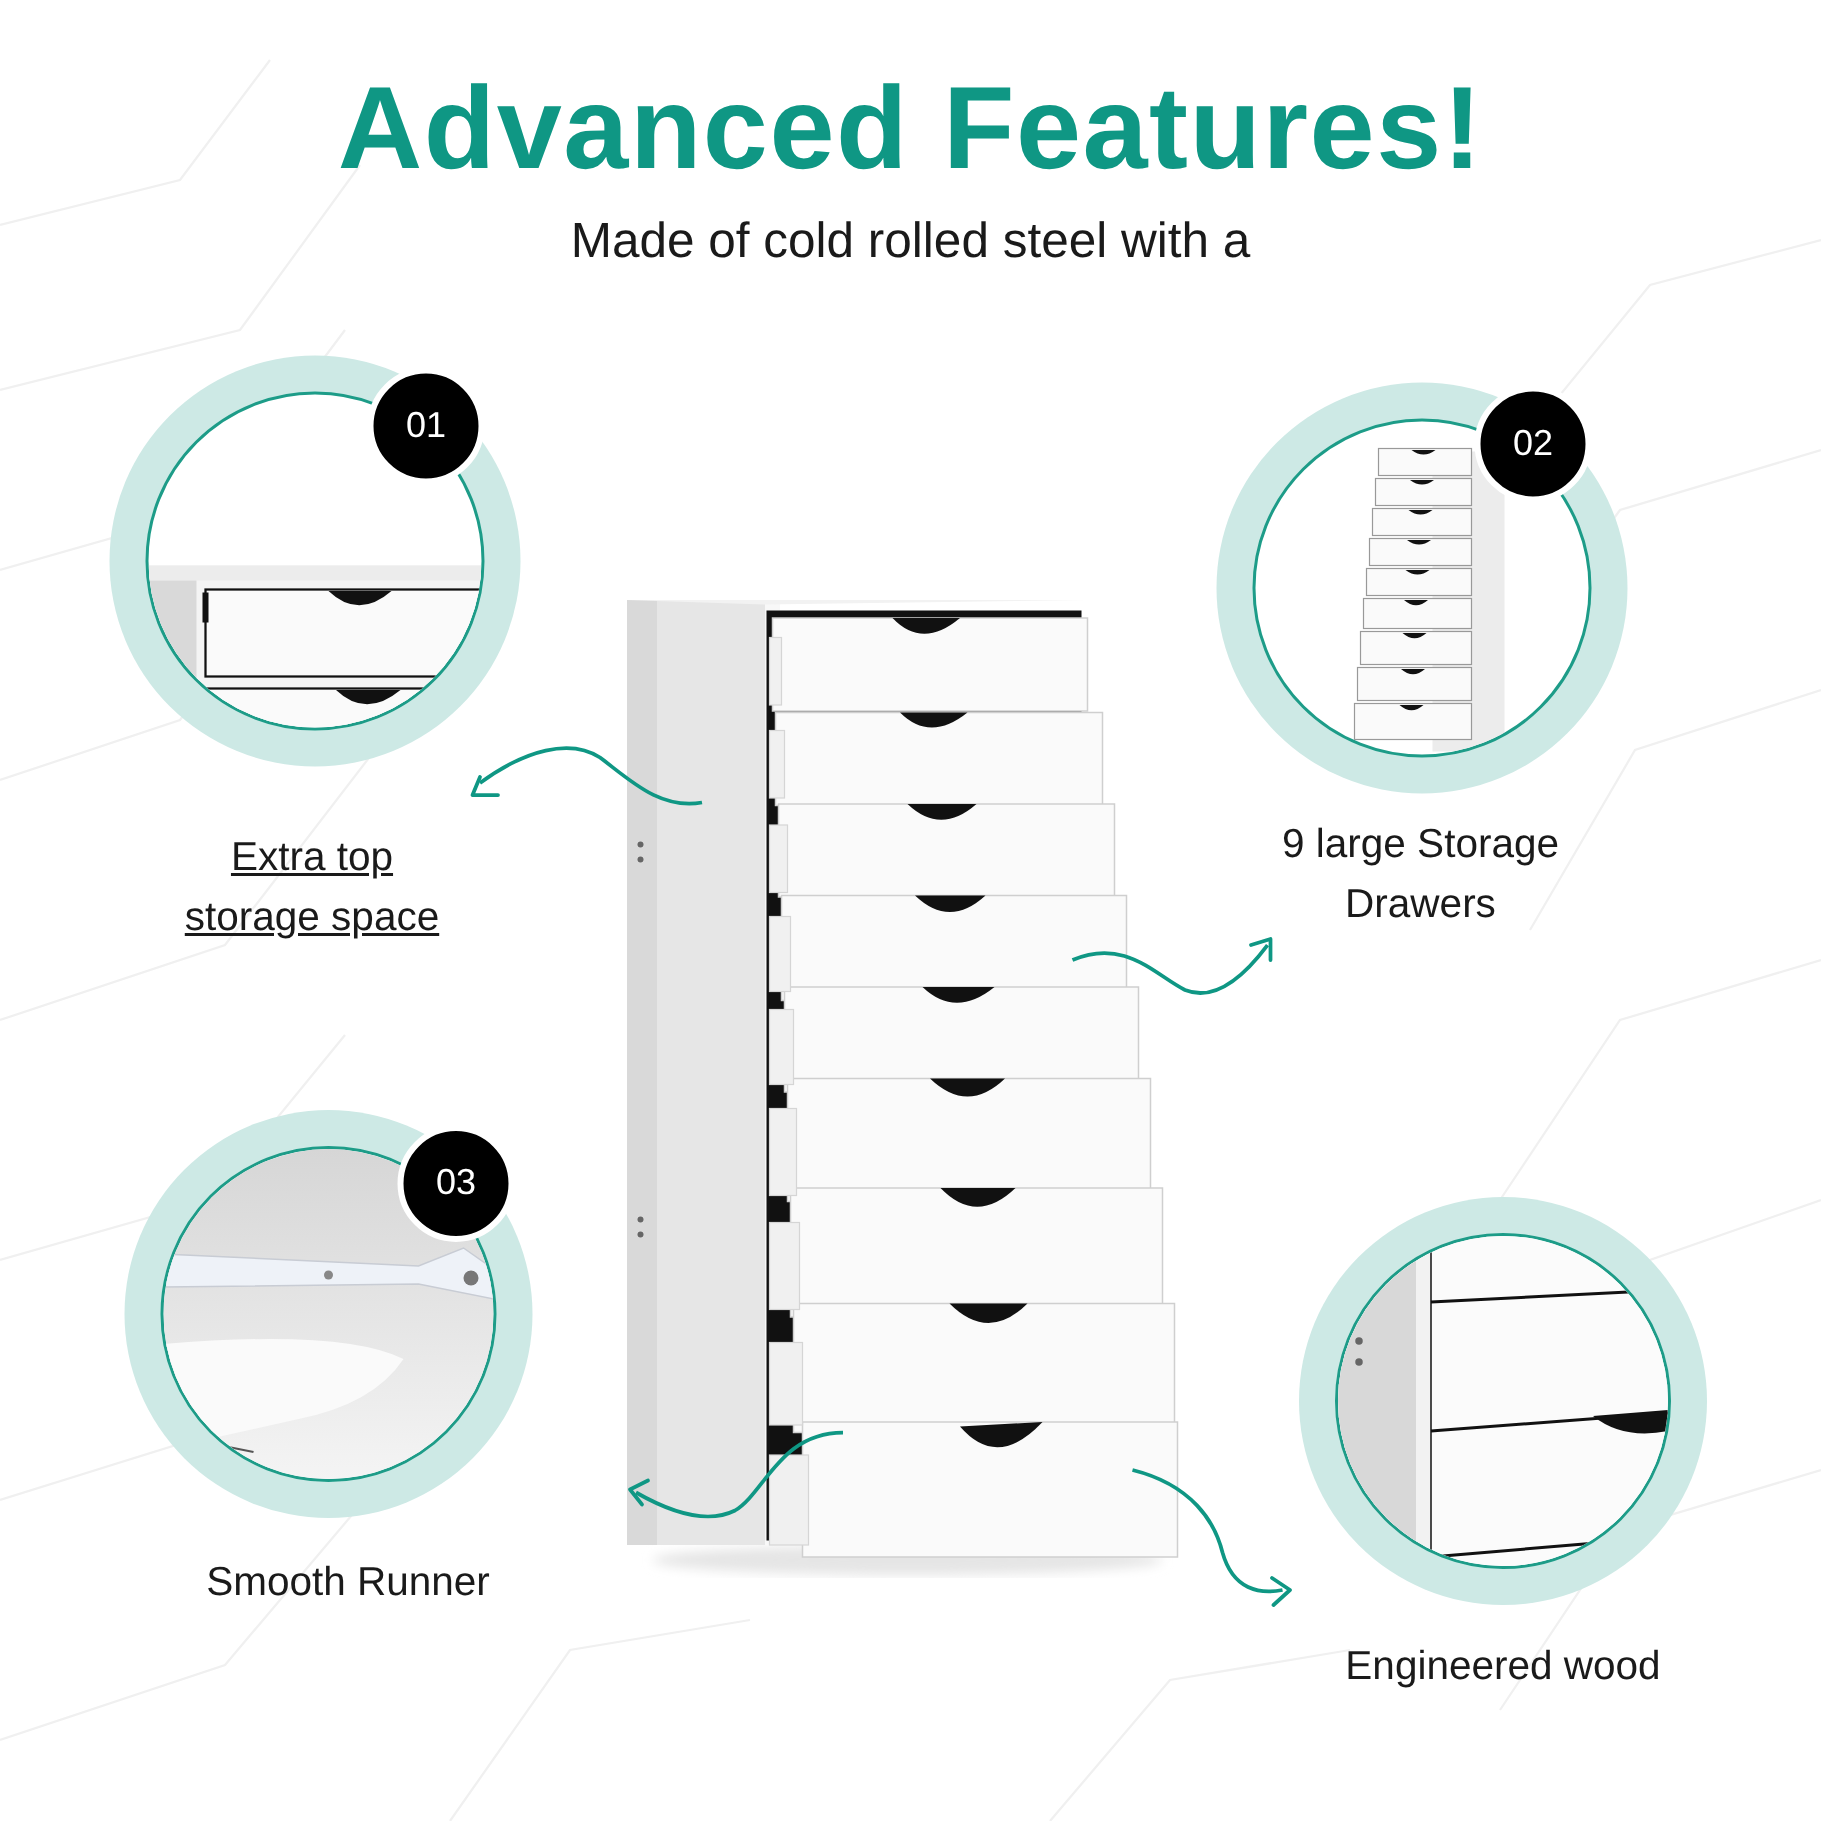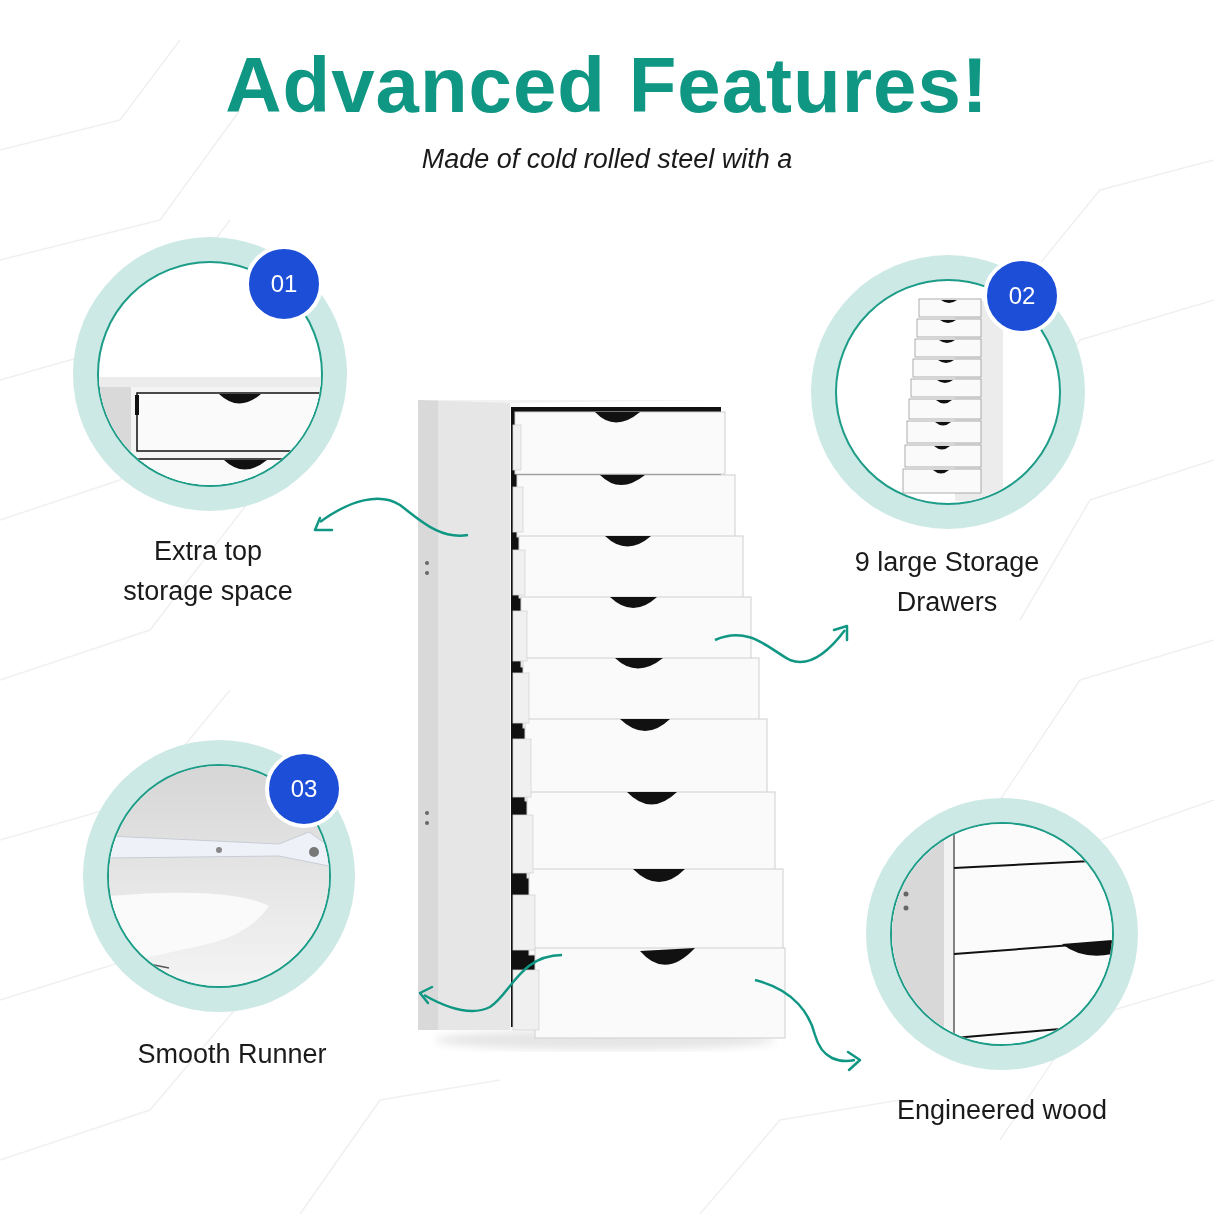--- a/index.html
+++ b/index.html
@@ -9,32 +9,32 @@
     font-family:"Liberation Sans", "DejaVu Sans", sans-serif;
   }
   .bg-lines { position:absolute; inset:0; z-index:0; }
   .title {
     position:absolute; left:0; width:1214px; top:40px; text-align:center;
     font-family:Liberation Sans, sans-serif; font-weight:700;
     font-size:78px; letter-spacing:1px; color:#0F9784; z-index:2;
   }
   .subtitle {
     position:absolute; left:0; width:1214px; top:142px; text-align:center;
-    font-size:27px; line-height:35px; color:#1a1a1a; z-index:2;font-style:italic;
+    font-size:33px; line-height:35px; color:#1a1a1a; z-index:2;
   }
   .feature-circle {
     position:absolute; border-radius:50%; background:#CDE9E5; z-index:2;
   }
   .feature-inner {
     position:absolute; border-radius:50%; background:#fff;
     border:2px solid #1D9C88; overflow:hidden;
   }
   .badge {
     position:absolute; width:70px; height:70px; border-radius:50%;
-    background:#1d4ed8; color:#fff; font-size:24px;
+    background:#000000; color:#fff; font-size:24px;
     display:flex; align-items:center; justify-content:center;
     border:4px solid #fff; box-sizing:content-box; z-index:4;
   }
   .label {
     position:absolute; text-align:center; font-size:27px; line-height:40px;
     color:#1a1a1a; z-index:3;
   }
   .cabinet { position:absolute; left:415px; top:395px; width:380px; height:660px; z-index:2; }
   .arrow { position:absolute; z-index:5; overflow:visible; }
 </style>
@@ -75,21 +75,21 @@
       <rect x="0" y="124" width="32" height="110" fill="#d9d9d9"></rect>
       <rect x="38" y="130" width="184" height="58" fill="#fafafa" stroke="#111" stroke-width="1.5"></rect>
       <path d="M120 131 Q140 150 162 131 Z" fill="#111"></path>
       <rect x="38" y="196" width="184" height="40" fill="#fafafa" stroke="#111" stroke-width="1.5"></rect>
       <path d="M125 197 Q145 216 168 197 Z" fill="#111"></path>
       <rect x="36" y="132" width="4" height="20" fill="#111"></rect>
     </svg>
   </div>
   <div class="badge" style="left:172px;top:8px;">01</div>
 </div>
-<div class="label" style="left:88px;top:531px;width:240px;">
+<div class="label" style="left:88px;top:551px;width:240px;text-decoration:underline;">
   <div>Extra top</div>
   <div>storage space</div>
 </div>
 
 <div class="feature-circle" style="left:811px;top:255px;width:274px;height:274px;">
   <div class="feature-inner" style="left:24px;top:24px;width:222px;height:222px;">
     <svg width="222" height="222">
       <rect x="118" y="20" width="48" height="200" fill="#ececec"></rect>
       <g fill="#fafafa" stroke="#999" stroke-width="0.8">
         <rect x="82" y="18" width="62" height="18"></rect>

